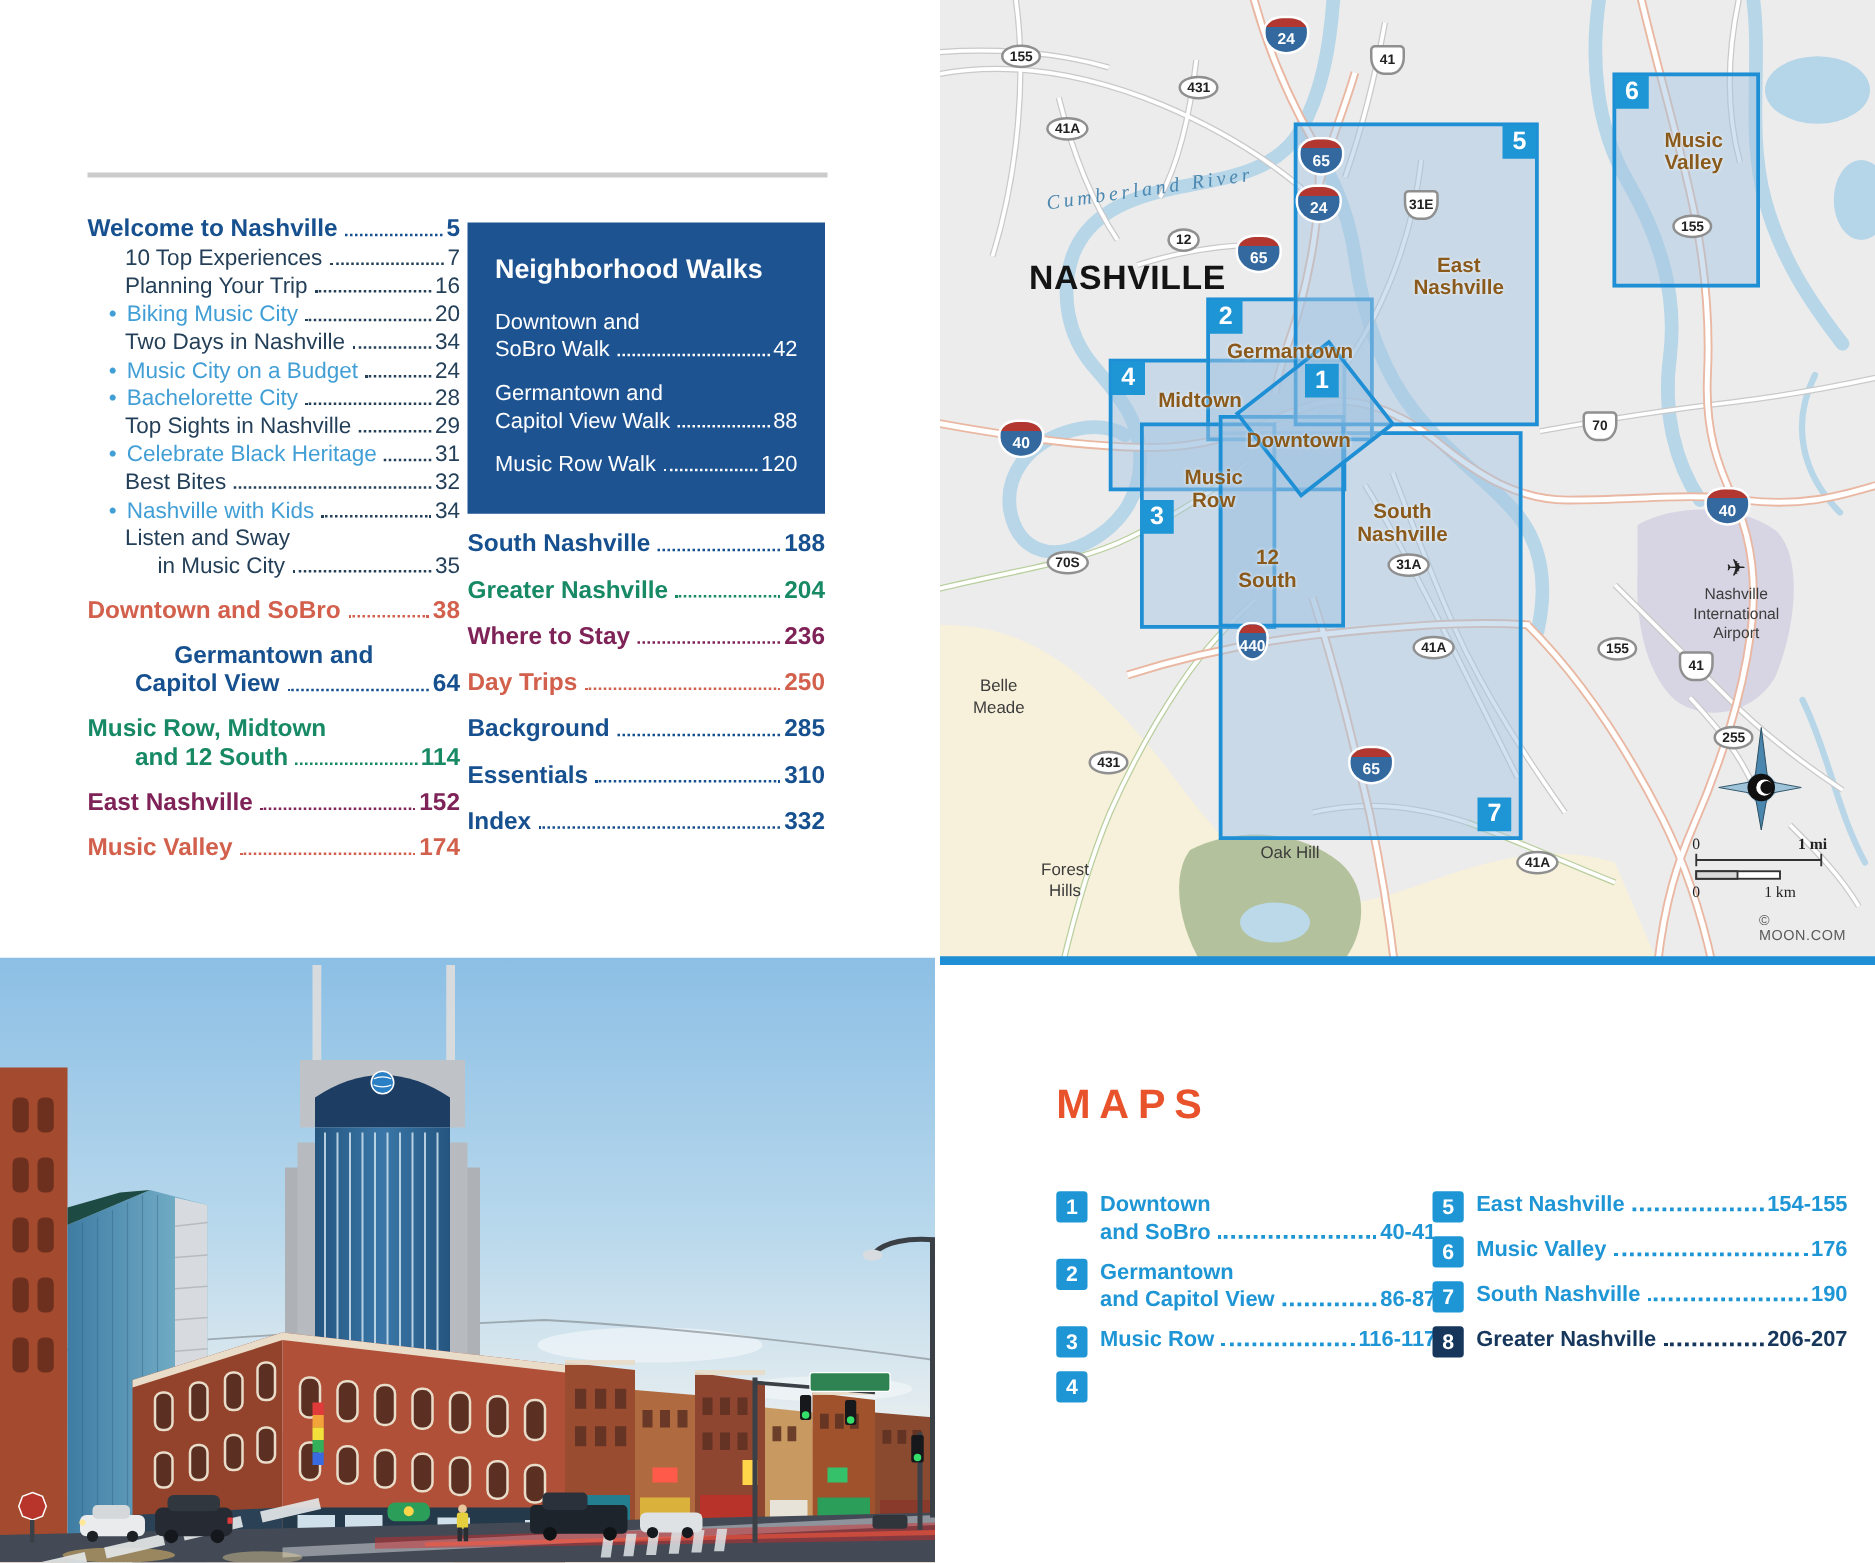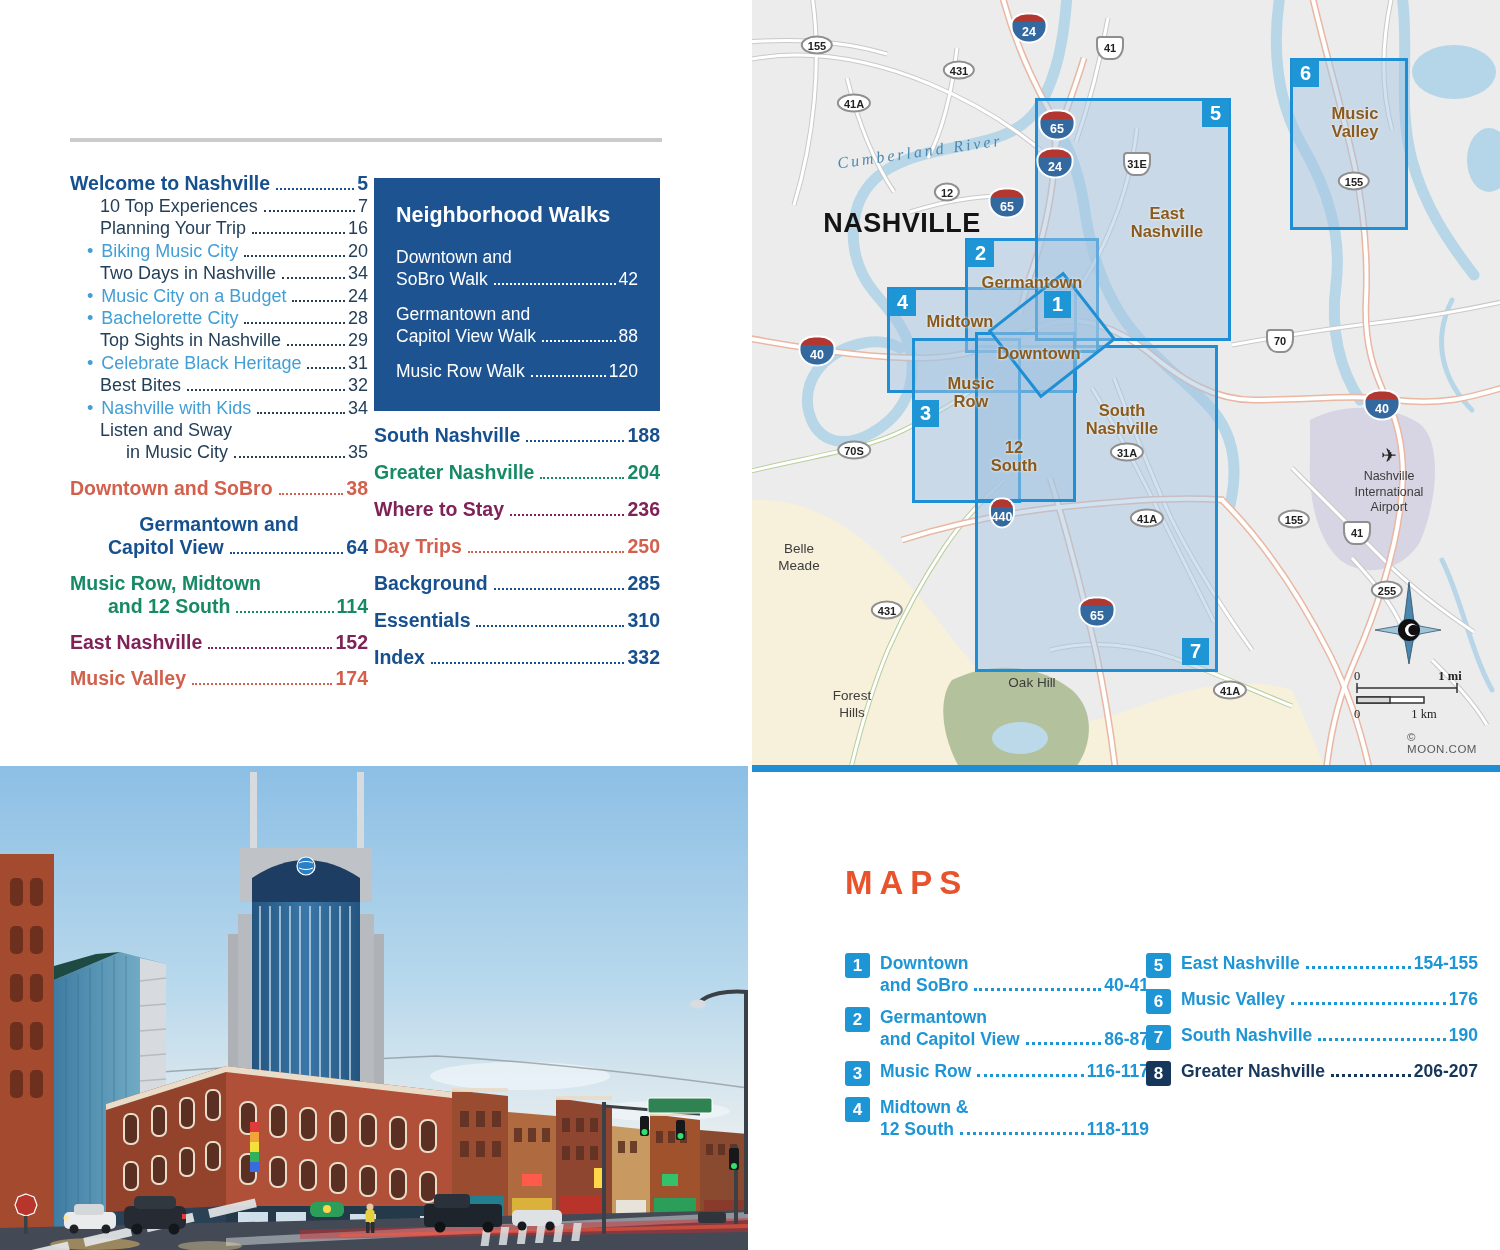--- a/index.html
+++ b/index.html
@@ -731,28 +731,20 @@
       <div class="mtxt">
           <div class="row">
             <span>Music Row</span>
             <span class="ldr"></span>
             <span class="pg">116-117</span>
           </div>
         </div>
     </div>
     <div class="mi">
       <span class="mbadge">4</span>
-      <div class="mtxt">
-          <div>Midtown &amp;</div>
-        <div class="row">
-            <span>12 South</span>
-            <span class="ldr"></span>
-            <span class="pg">118-119</span>
-          </div>
-        </div>
     </div>
   </div>
 
   <div class="mcol2">
     <div class="mi">
       <span class="mbadge">5</span>
       <div class="mtxt">
           <div class="row">
             <span>East Nashville</span>
             <span class="ldr"></span>

